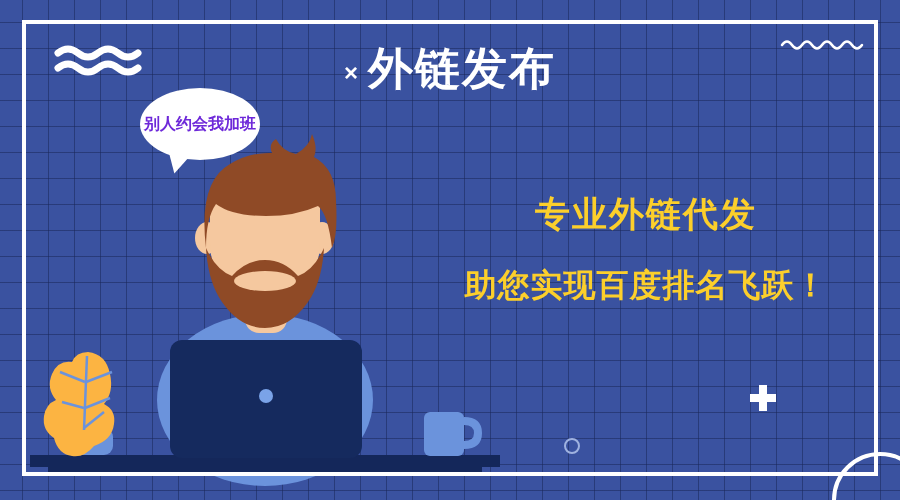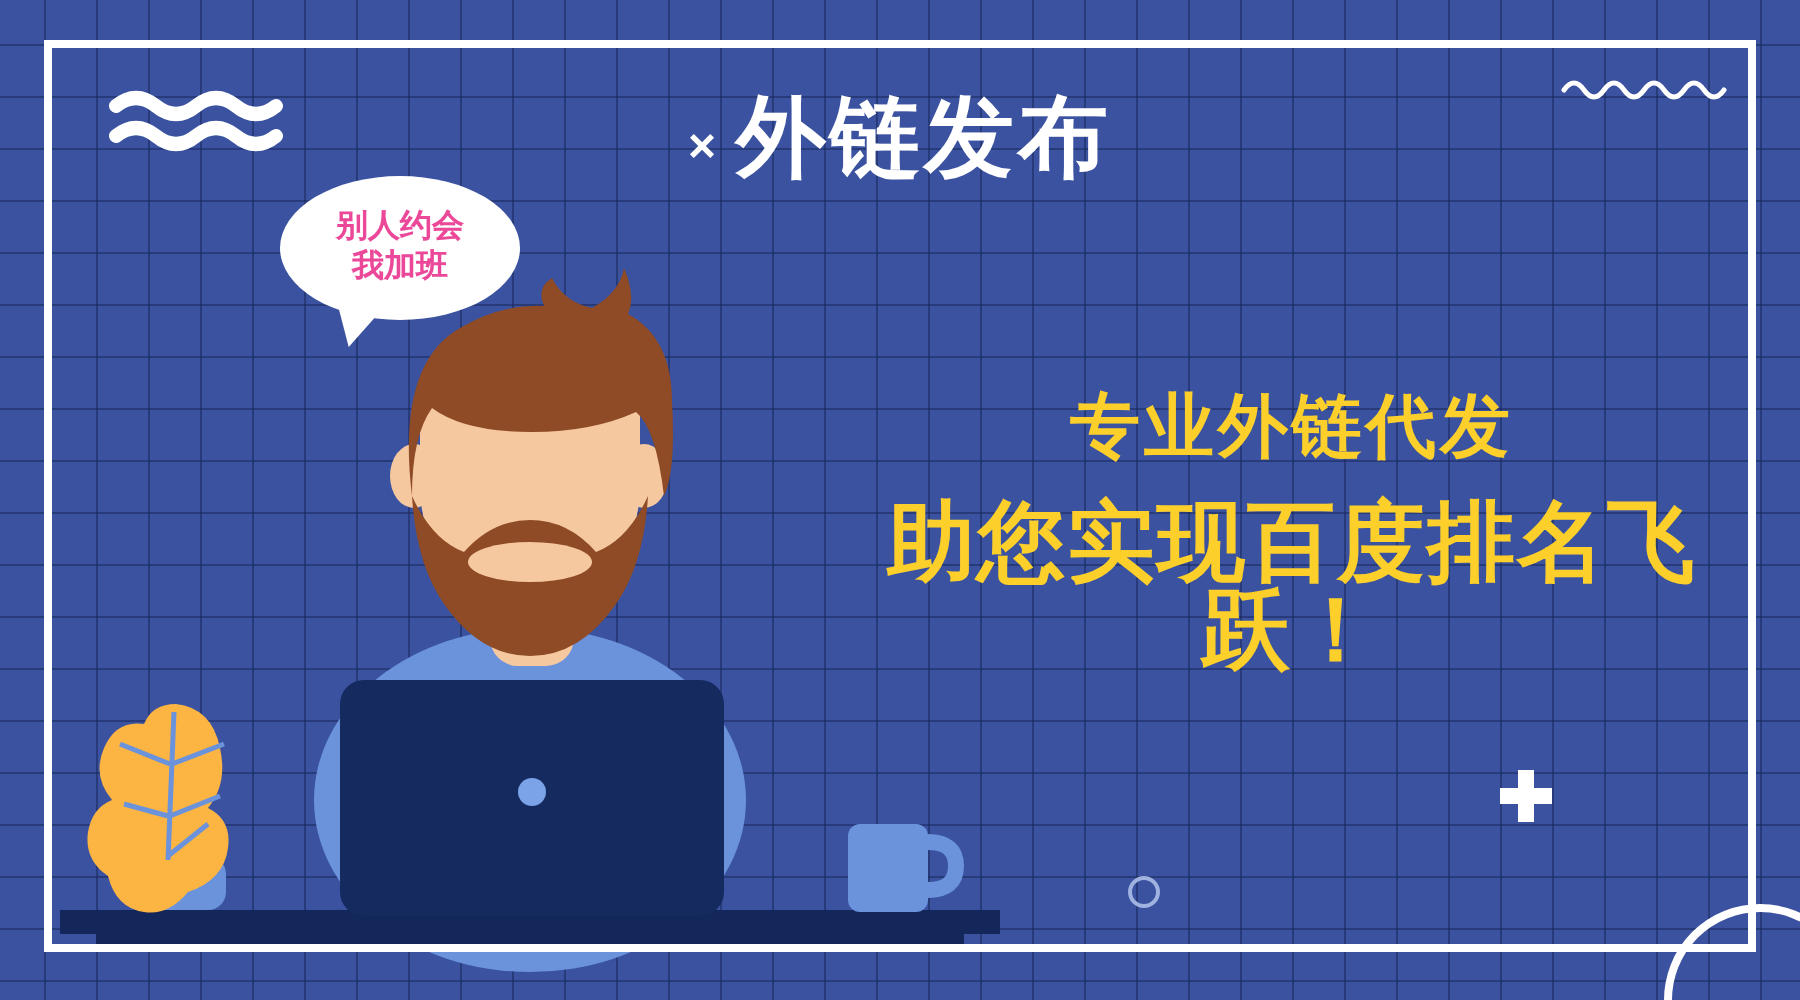--- a/index.html
+++ b/index.html
@@ -74,31 +74,31 @@
 
   
   .copy{
     position:absolute;left:416px;top:196px;width:460px;
     text-align:center;
     color:#fccf2b;
     font-weight:bold;
     line-height:1;
   }
   .copy .line1{font-size:35px;letter-spacing:2px;display:block;}
-  .copy .line2{font-size:44px;letter-spacing:1px;display:block;margin-top:19px;}
+  .copy .line2{font-size:32px;letter-spacing:1px;display:block;margin-top:38px;}
 
   
   .bubble{
     position:absolute;left:140px;top:88px;
     width:120px;height:72px;
     background:#ffffff;
     border-radius:50%;
-    display:flex;flex-direction:column;
+    display:flex;flex-direction:row;
     align-items:center;justify-content:center;
-    color:#ec4899;
+    color:#6d28d9;
     font-size:16px;
     font-weight:bold;
     line-height:1.28;
     z-index:6;
   }
   .bubble .b-line{display:block;white-space:nowrap;}
   .bubble-tail{
     position:absolute;left:166px;top:150px;
     width:0;height:0;
     border-left:10px solid transparent;

